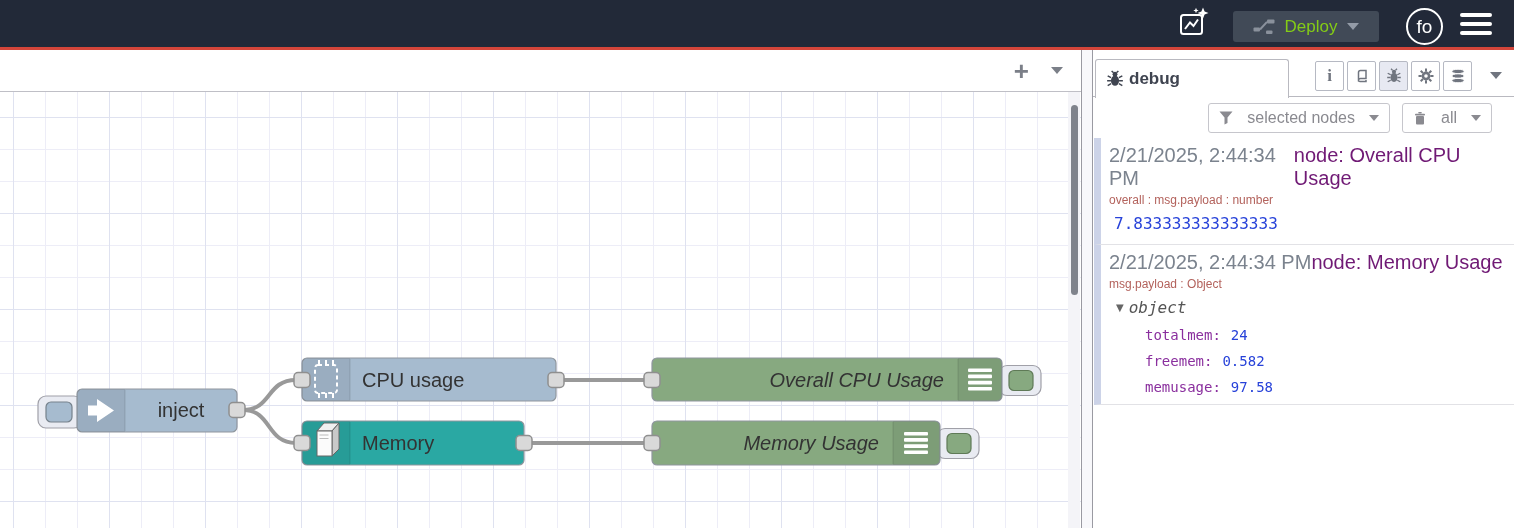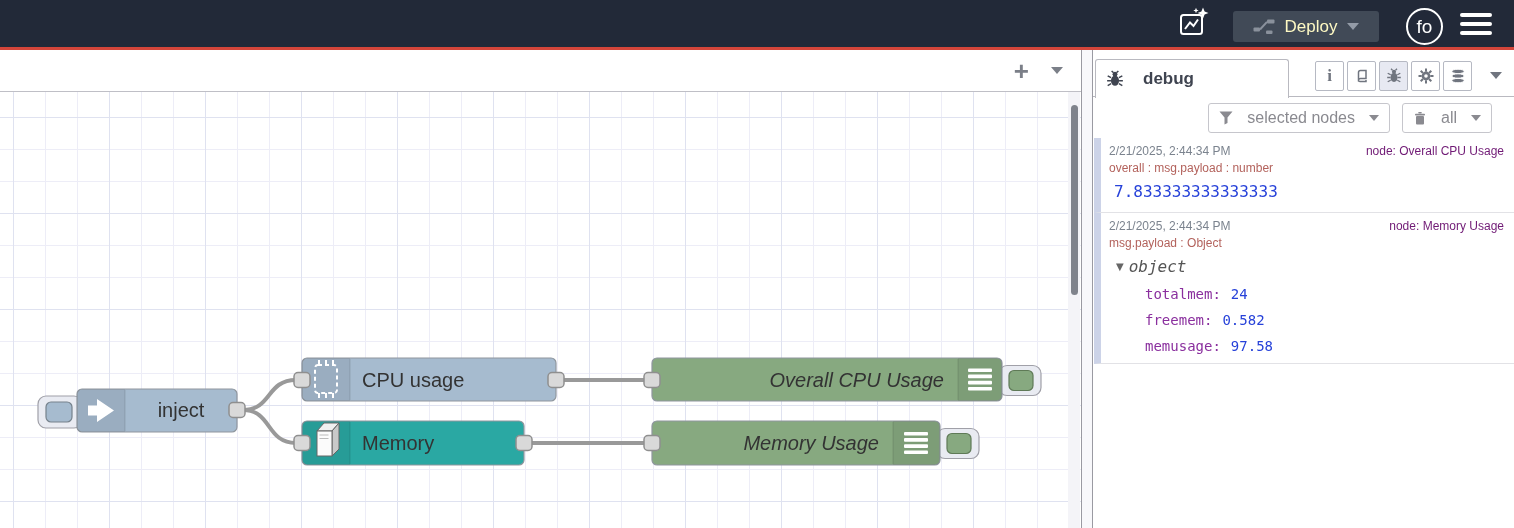--- a/index.html
+++ b/index.html
@@ -4,21 +4,21 @@
 <style>
   html,body{margin:0;padding:0;background:#fff;}
   body{width:1514px;height:528px;overflow:hidden;font-family:"Liberation Sans","DejaVu Sans",sans-serif;position:relative;}
   .app{position:absolute;inset:0;width:1514px;height:528px;}
 
   
   .app-header{position:absolute;left:0;top:0;width:100%;height:47px;background:#222938;}
   .accent-line{position:absolute;left:0;top:47px;width:100%;height:3px;background:#d4453a;}
   .hdr-flow-icon{position:absolute;left:1176px;top:6px;width:34px;height:34px;}
   .deploy-button{position:absolute;left:1233px;top:11px;width:146px;height:31px;background:#414a57;border-radius:3px;display:flex;align-items:center;justify-content:center;gap:10px;cursor:default;}
-  .deploy-button .dlabel{color:#fef9c3;font-size:17px;}
+  .deploy-button .dlabel{color:#84cc16;font-size:17px;}
   .caret{width:0;height:0;border-left:6px solid transparent;border-right:6px solid transparent;border-top:7px solid #939ba7;}
   .avatar{position:absolute;left:1406px;top:8px;width:33px;height:33px;border:2px solid #fff;border-radius:50%;color:#fff;font-size:19px;display:flex;align-items:center;justify-content:center;}
   .menu-button{position:absolute;left:1460px;top:13px;width:32px;height:22px;display:flex;flex-direction:column;justify-content:space-between;}
   .menu-button span{display:block;height:4px;background:#fff;border-radius:2px;}
 
   
   .workspace{position:absolute;left:0;top:50px;width:1081px;bottom:0;border-right:1px solid #9a9aa2;background:#fff;}
   .tabbar{position:absolute;left:0;top:0;width:100%;height:42px;background:#fff;border-bottom:1px solid #bfbfc6;display:flex;align-items:center;justify-content:flex-end;gap:22px;padding-right:18px;box-sizing:border-box;}
   .add-tab{color:#7b7f88;font-size:26px;font-weight:bold;line-height:1;cursor:pointer;}
   .tab-caret{border-top-color:#7b7f88;cursor:pointer;}
@@ -41,34 +41,34 @@
   .port{fill:#d9d9d9;stroke:#8f8f8f;stroke-width:1.5;}
   .btn-outer{fill:#e9ebf2;stroke:#a0a0a8;stroke-width:1.2;}
   .nlabel{font-family:"Liberation Sans","DejaVu Sans",sans-serif;font-size:20px;fill:#333;}
   .it{font-style:italic;}
   .dbg-bar{fill:#fff;}
 
   
   .sidebar-sep{position:absolute;left:1082px;top:50px;width:10px;bottom:0;background:#f8f8fb;}
   .sidebar{position:absolute;left:1092px;top:50px;right:0;bottom:0;background:#fff;border-left:1px solid #9a9aa2;box-sizing:border-box;}
   .side-tabbar{position:relative;height:46px;border-bottom:1px solid #b9b9c0;background:#fff;}
-  .debug-tab{position:absolute;left:2px;top:9px;width:194px;height:37px;background:#fff;border:1px solid #b9b9c0;border-bottom:none;border-radius:3px 3px 0 0;z-index:2;display:flex;align-items:center;padding-left:10px;gap:19px;box-sizing:border-box;font-weight:bold;font-size:17px;color:#3f4450;height:39px;}
+  .debug-tab{position:absolute;left:2px;top:9px;width:194px;height:37px;background:#fff;border:1px solid #b9b9c0;border-bottom:none;border-radius:3px 3px 0 0;z-index:2;display:flex;align-items:center;padding-left:10px;gap:5px;box-sizing:border-box;font-weight:bold;font-size:17px;color:#3f4450;height:39px;}
   .side-tab-buttons{position:absolute;right:42px;top:11px;display:flex;gap:3px;}
   .sq-btn{width:29px;height:30px;background:#fff;border:1px solid #b6b9c3;border-radius:2px;color:#70757f;display:flex;align-items:center;justify-content:center;font-size:15px;box-sizing:border-box;cursor:pointer;}
   .sq-btn.active{background:#e7e9f2;}
   .info-glyph{font-family:"Liberation Serif","DejaVu Serif",serif;font-weight:bold;font-size:17px;}
   .side-caret{position:absolute;right:12px;top:22px;border-top-color:#70757f;cursor:pointer;}
 
   .side-toolbar{position:relative;height:41px;display:flex;justify-content:flex-end;align-items:center;gap:12px;padding-right:22px;}
   .pill-btn{height:30px;border:1px solid #c6c6cc;border-radius:3px;background:#fff;color:#8a8a90;font-size:16px;display:flex;align-items:center;gap:14px;padding:0 10px;box-sizing:border-box;cursor:pointer;}
   .pill-btn .caret{border-top-color:#8a8a90;border-left-width:5px;border-right-width:5px;border-top-width:6px;}
 
   .messages{position:relative;}
   .debug-msg{border-left:7px solid #ccd3e8;margin-left:1px;border-bottom:1px solid #e2e2e6;padding:6px 10px 9px 8px;background:#fff;}
-  .msg-meta{display:flex;justify-content:space-between;align-items:baseline;font-size:12px;}
+  .msg-meta{display:flex;justify-content:flex-start;align-items:baseline;font-size:20px;}
   .msg-ts{color:#7b838e;}
   .msg-src{color:#701a75;}
   .msg-path{color:#b3625c;font-size:12px;margin-top:3px;}
   .msg-value{font-family:"DejaVu Sans Mono","Liberation Mono",monospace;font-size:16px;color:#2742d9;padding:7px 0 2px 5px;}
   .obj-row{margin:7px 0 0 7px;color:#555;font-size:16px;font-family:"DejaVu Sans Mono","Liberation Mono",monospace;}
   .obj-caret{display:inline-block;font-style:normal;font-size:10px;color:#666;margin-right:5px;vertical-align:2px;cursor:pointer;font-family:"DejaVu Sans",sans-serif;}
   .obj-name{font-style:italic;}
   .prop-row{margin:10px 0 0 36px;font-family:"DejaVu Sans Mono","Liberation Mono",monospace;font-size:14px;}
   .prop-key{color:#8a2f9e;}
   .prop-val{color:#2742d9;margin-left:10px;}

